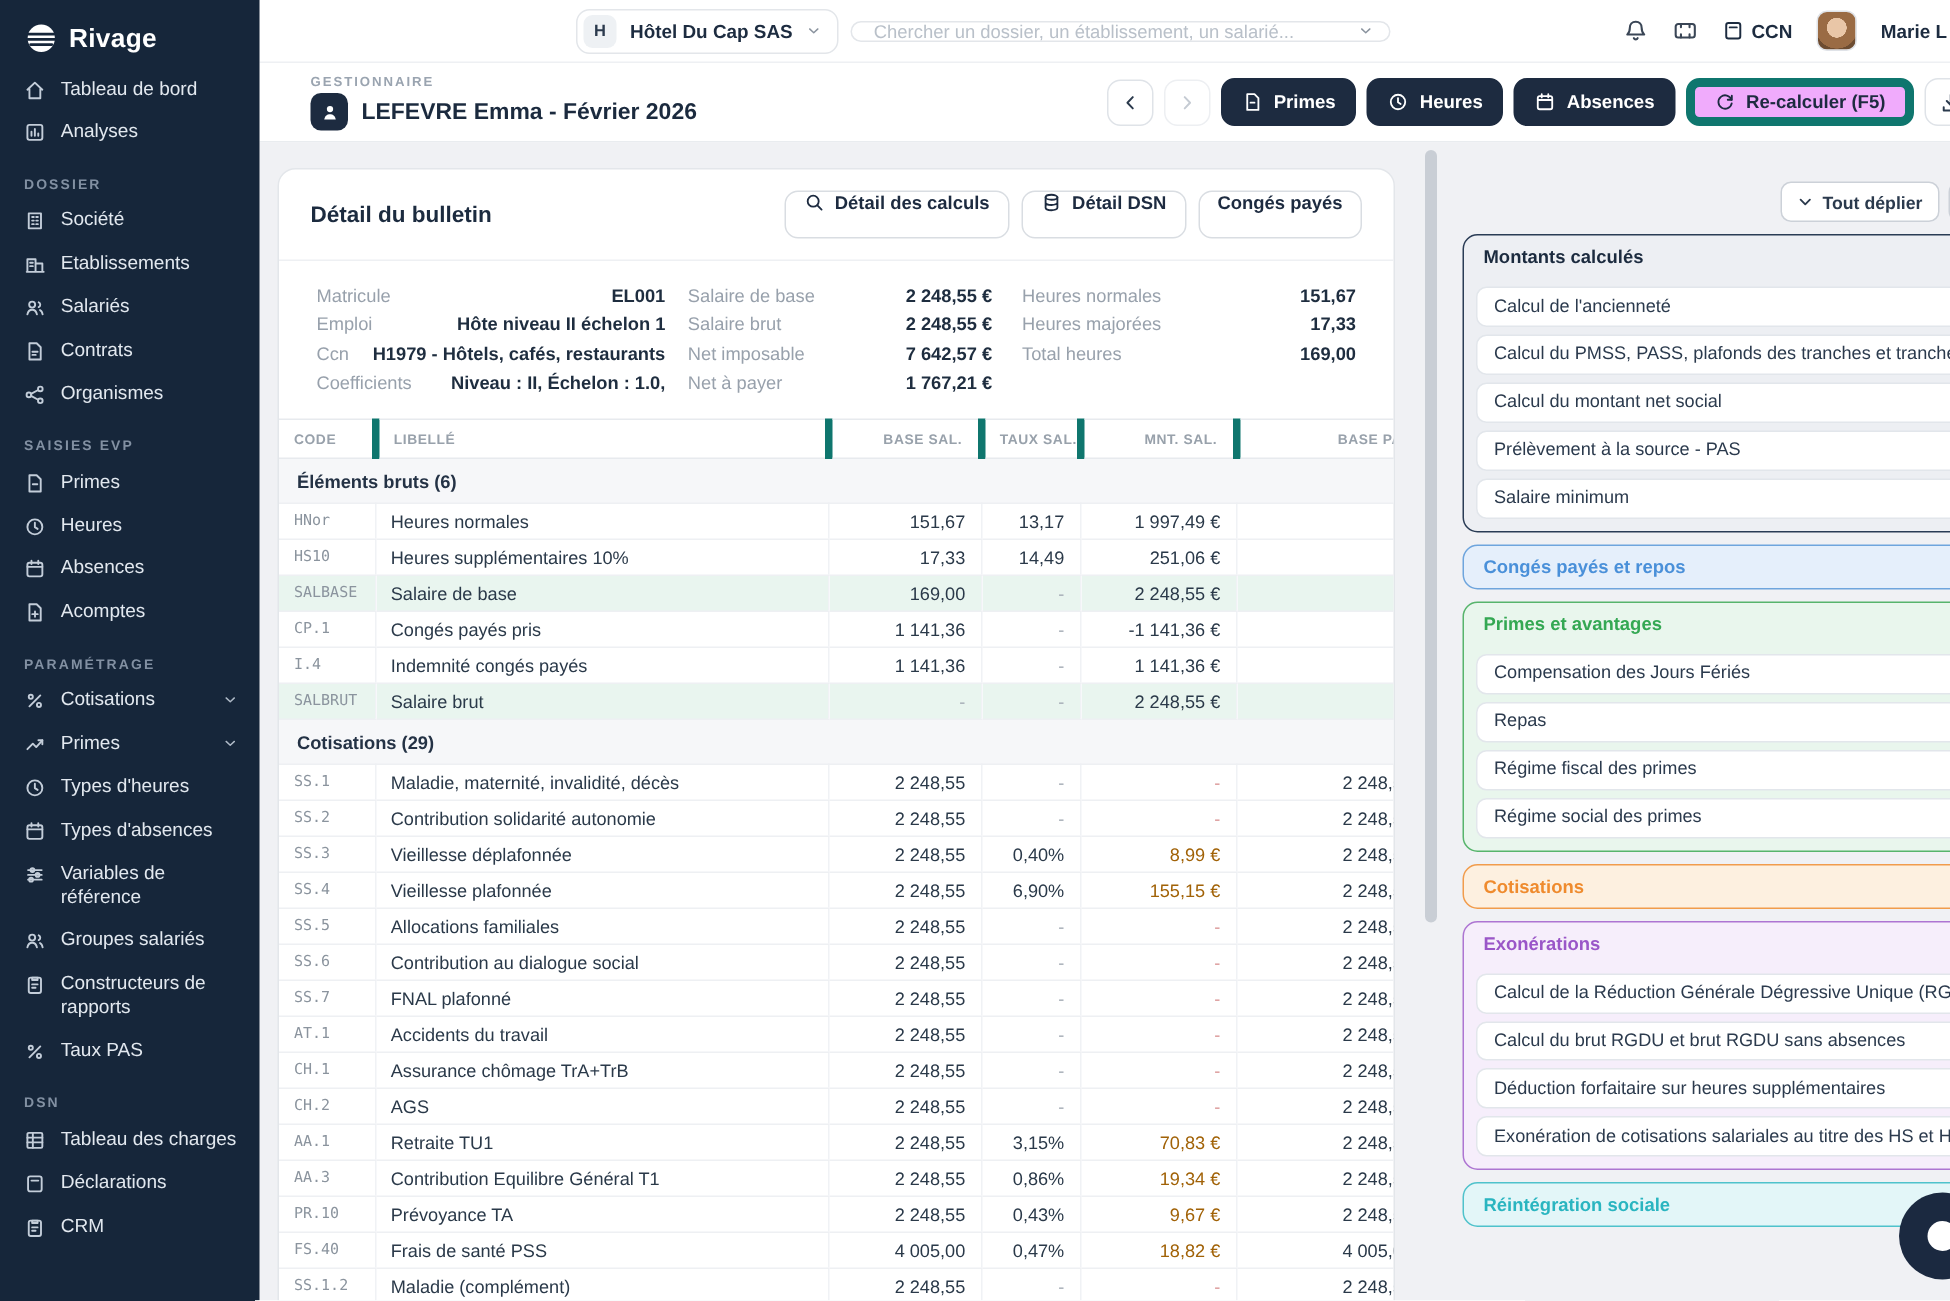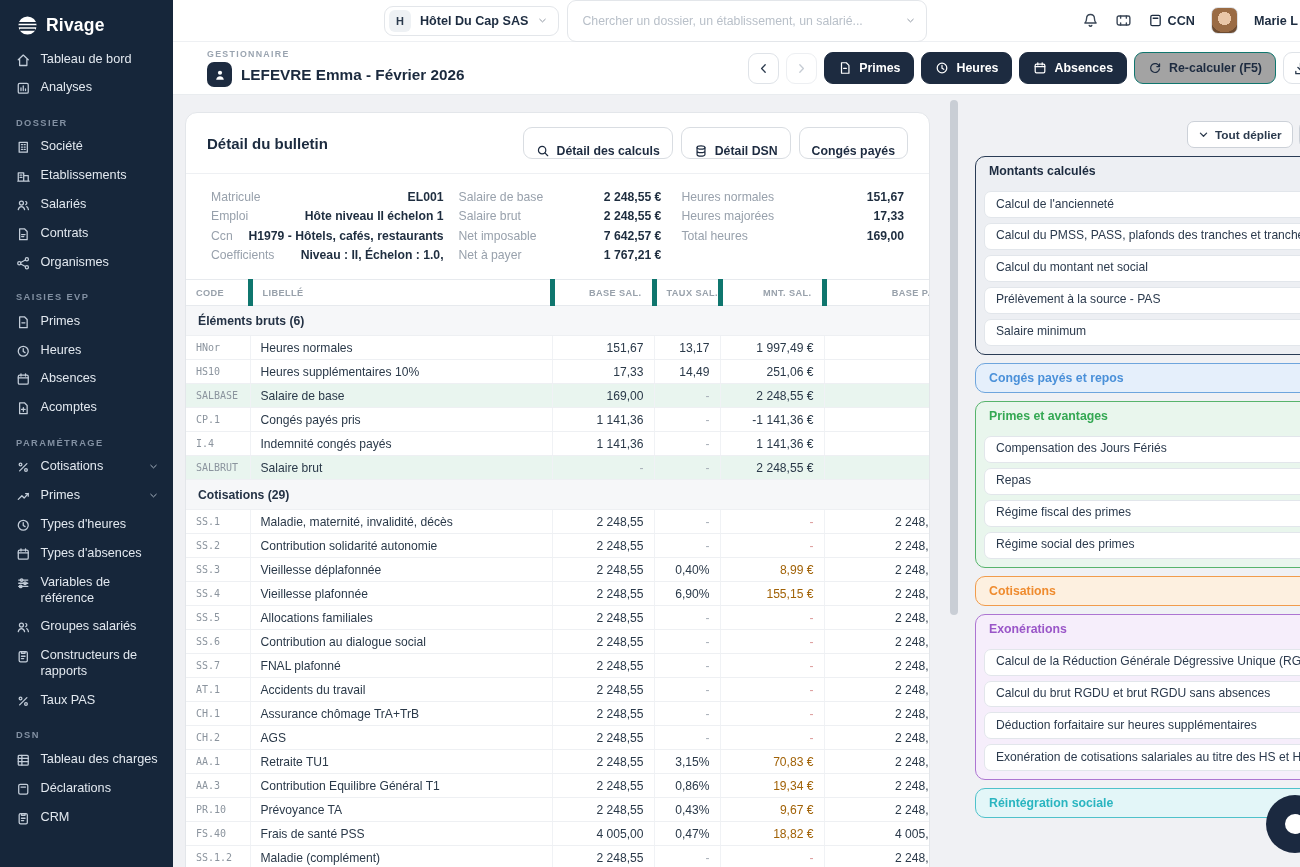--- a/index.html
+++ b/index.html
@@ -24,21 +24,21 @@
   .nav-item .chev svg{width:11px;height:11px}
   .nav-label{flex:1}
 
   
   .topbar{position:absolute;left:173px;right:0;top:0;height:42px;background:#fff;border-bottom:1px solid #eef0f3;display:flex;align-items:center;z-index:6}
   .company-select{margin-left:211px;height:30px;border:1px solid #e3e6ea;border-radius:9px;display:flex;align-items:center;gap:9px;padding:0 10px 0 4px;cursor:pointer;background:#fff}
   .company-badge{width:22px;height:22px;border-radius:6px;background:#eef1f4;display:flex;align-items:center;justify-content:center;font-size:11px;font-weight:700;color:#2b3a4d}
   .company-name{font-size:12.6px;font-weight:700;color:#1d2c40;white-space:nowrap}
   .company-select .chev,.search .chev{color:#8a939e}
   .company-select .chev svg,.search .chev svg{width:11px;height:11px}
-  .search{margin-left:8px;width:360px;height:42px;border:1px solid #e3e6ea;border-radius:9px;display:flex;align-items:center;padding:0 10px 0 12px;background:#fff}
+  .search{margin-left:8px;width:360px;height:14px;border:1px solid #e3e6ea;border-radius:9px;display:flex;align-items:center;padding:0 10px 0 12px;background:#fff}
   .search input{border:0;outline:0;flex:1;font-size:12.3px;color:#4a5563;font-family:inherit;background:transparent}
   .search input::placeholder{color:#b9c0c9}
   .topbar-right{margin-left:auto;display:flex;align-items:center;gap:16px;padding-right:2px}
   .tb-ic{color:#3a4656;cursor:pointer}
   .tb-ic svg{width:17px;height:17px;stroke-width:1.3}
   .ccn-btn{display:flex;align-items:center;gap:5px;cursor:pointer;color:#1d2c40}
   .ccn-btn .icon svg{width:15px;height:15px}
   .ccn-label{font-size:12.6px;font-weight:700}
   .avatar{width:27px;height:27px;border-radius:7px;background:
     radial-gradient(circle at 50% 42%, #e9c6a7 0 34%, #9a6b44 35% 72%, #6d4c31 73%);
@@ -52,29 +52,29 @@
   .title-row{display:flex;align-items:center;gap:9px;margin-top:3px}
   .title-badge{width:25px;height:25px;border-radius:7px;background:#1d2b40;display:flex;align-items:center;justify-content:center}
   .title-badge svg{width:14px;height:14px}
   .page-title{font-size:15.3px;font-weight:700;color:#1b2a3e;margin:0}
   .ph-actions{position:absolute;right:-17px;top:50%;transform:translateY(-50%);display:flex;gap:7px;align-items:center}
   .icon-btn{width:31px;height:31px;border:1px solid #dfe3e8;border-radius:9px;background:#fff;display:flex;align-items:center;justify-content:center;color:#2b3a4d;cursor:pointer}
   .icon-btn.disabled{color:#c5cbd3;border-color:#edeff2}
   .btn{height:32px;border-radius:9px;display:flex;gap:7px;align-items:center;padding:0 13px;font-size:12.4px;font-weight:600;cursor:pointer;white-space:nowrap;font-family:inherit}
   .btn .icon svg{width:14px;height:14px}
   .btn-dark{background:#1d2b40;color:#fff;border:1px solid #1d2b40}
-  .btn-outline{background:#a3a3a3;color:#1d2b40;border:1px solid #0f766e}
+  .btn-outline{background:#f0abfc;color:#1d2b40;border:6px solid #0f766e}
 
   
   .main{position:absolute;left:173px;top:95px;right:0;bottom:0;background:#f0f1f4;overflow:hidden}
 
   .card{position:absolute;left:12px;top:17px;width:745px;bottom:-12px;background:#fff;border:1px solid #e3e6ea;border-radius:12px;overflow:hidden}
   .card-head{height:61px;display:flex;align-items:center;padding:0 21px;border-bottom:1px solid #eef0f3}
   .card-title{flex:1;font-size:15px;font-weight:600;color:#1c2b3f}
-  .chip{height:32px;border:1px solid #d9dde2;border-radius:9px;background:#fff;display:flex;gap:7px;align-items:flex-end;padding:0 12px;font-size:12.3px;font-weight:600;color:#1d2b40;margin-left:8px;cursor:pointer;font-family:inherit}
+  .chip{height:32px;border:1px solid #d9dde2;border-radius:9px;background:#fff;display:flex;gap:7px;align-items:flex-start;padding:0 12px;font-size:12.3px;font-weight:600;color:#1d2b40;margin-left:8px;cursor:pointer;font-family:inherit}
   .chip .icon svg{width:14px;height:14px}
 
   .summary{display:flex;padding:13px 25px 14px;font-size:12.2px}
   .sum-col1{width:235px}
   .sum-col2{width:205px;margin-left:15px}
   .sum-col3{width:225px;margin-left:20px}
   .sum-line{display:flex;justify-content:space-between;align-items:center;height:19.5px}
   .sum-label{color:#98a1ac;white-space:nowrap}
   .sum-value{font-weight:700;color:#1e2d3f;white-space:nowrap}
 

